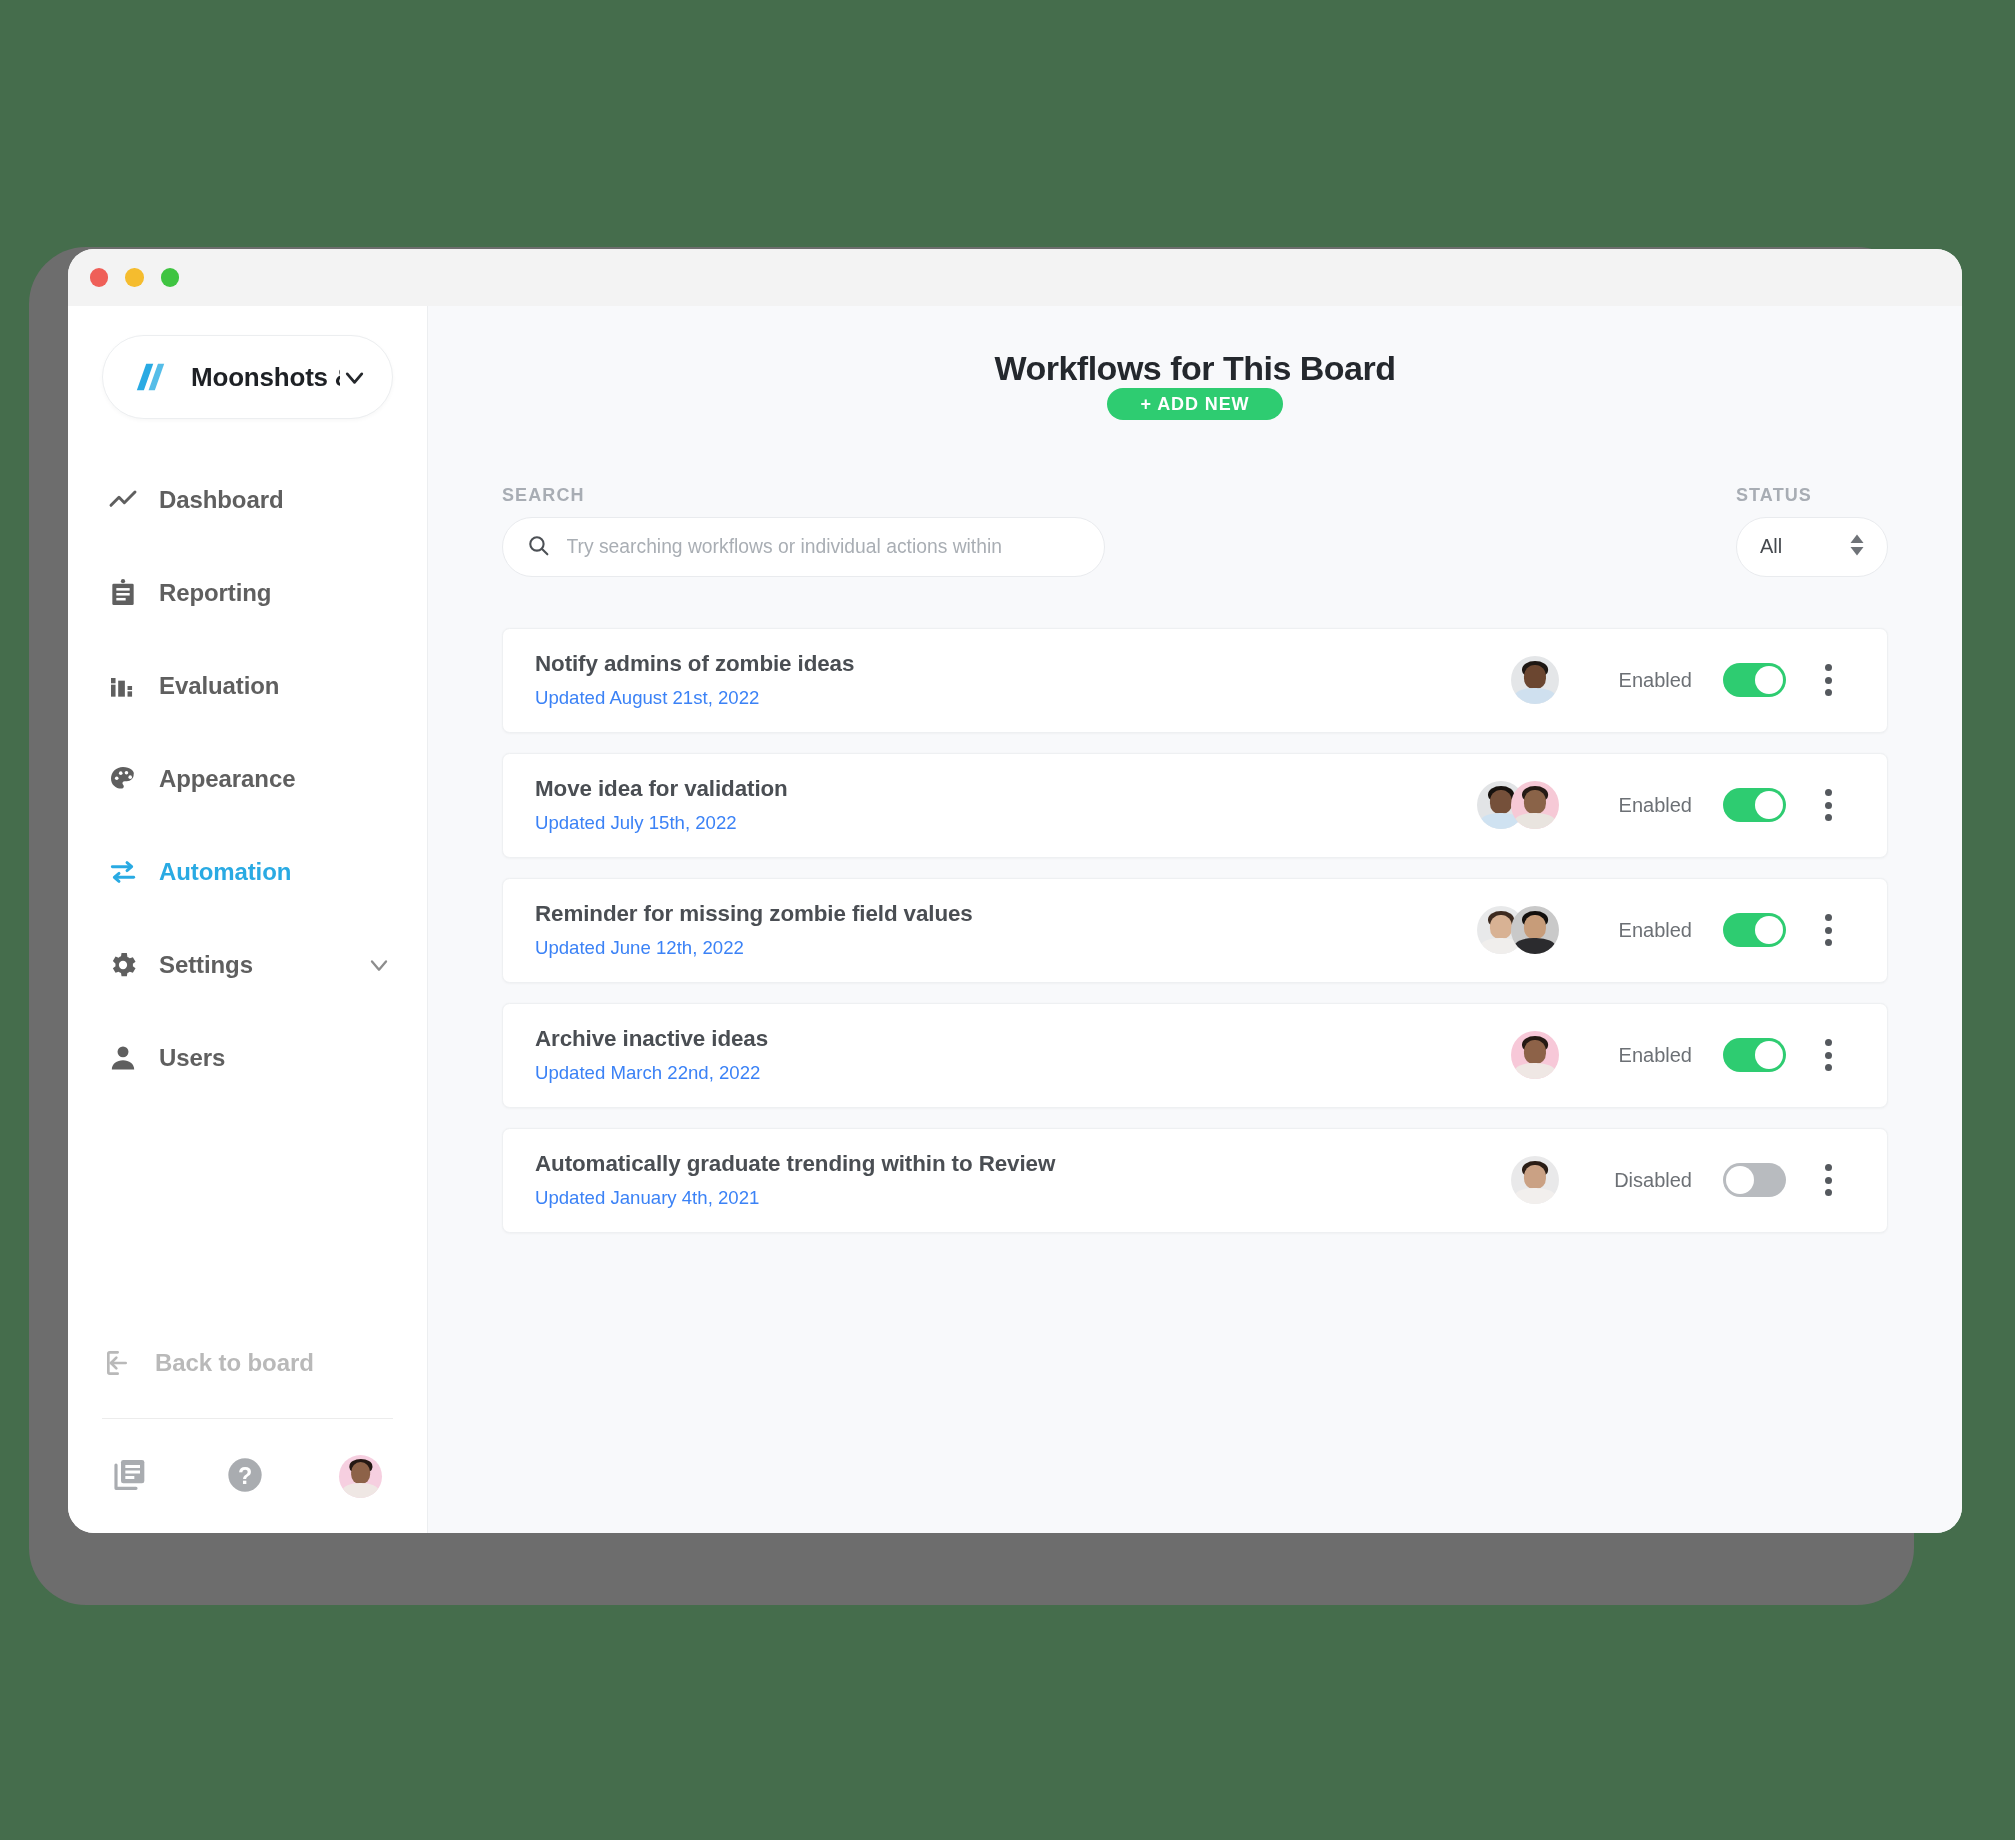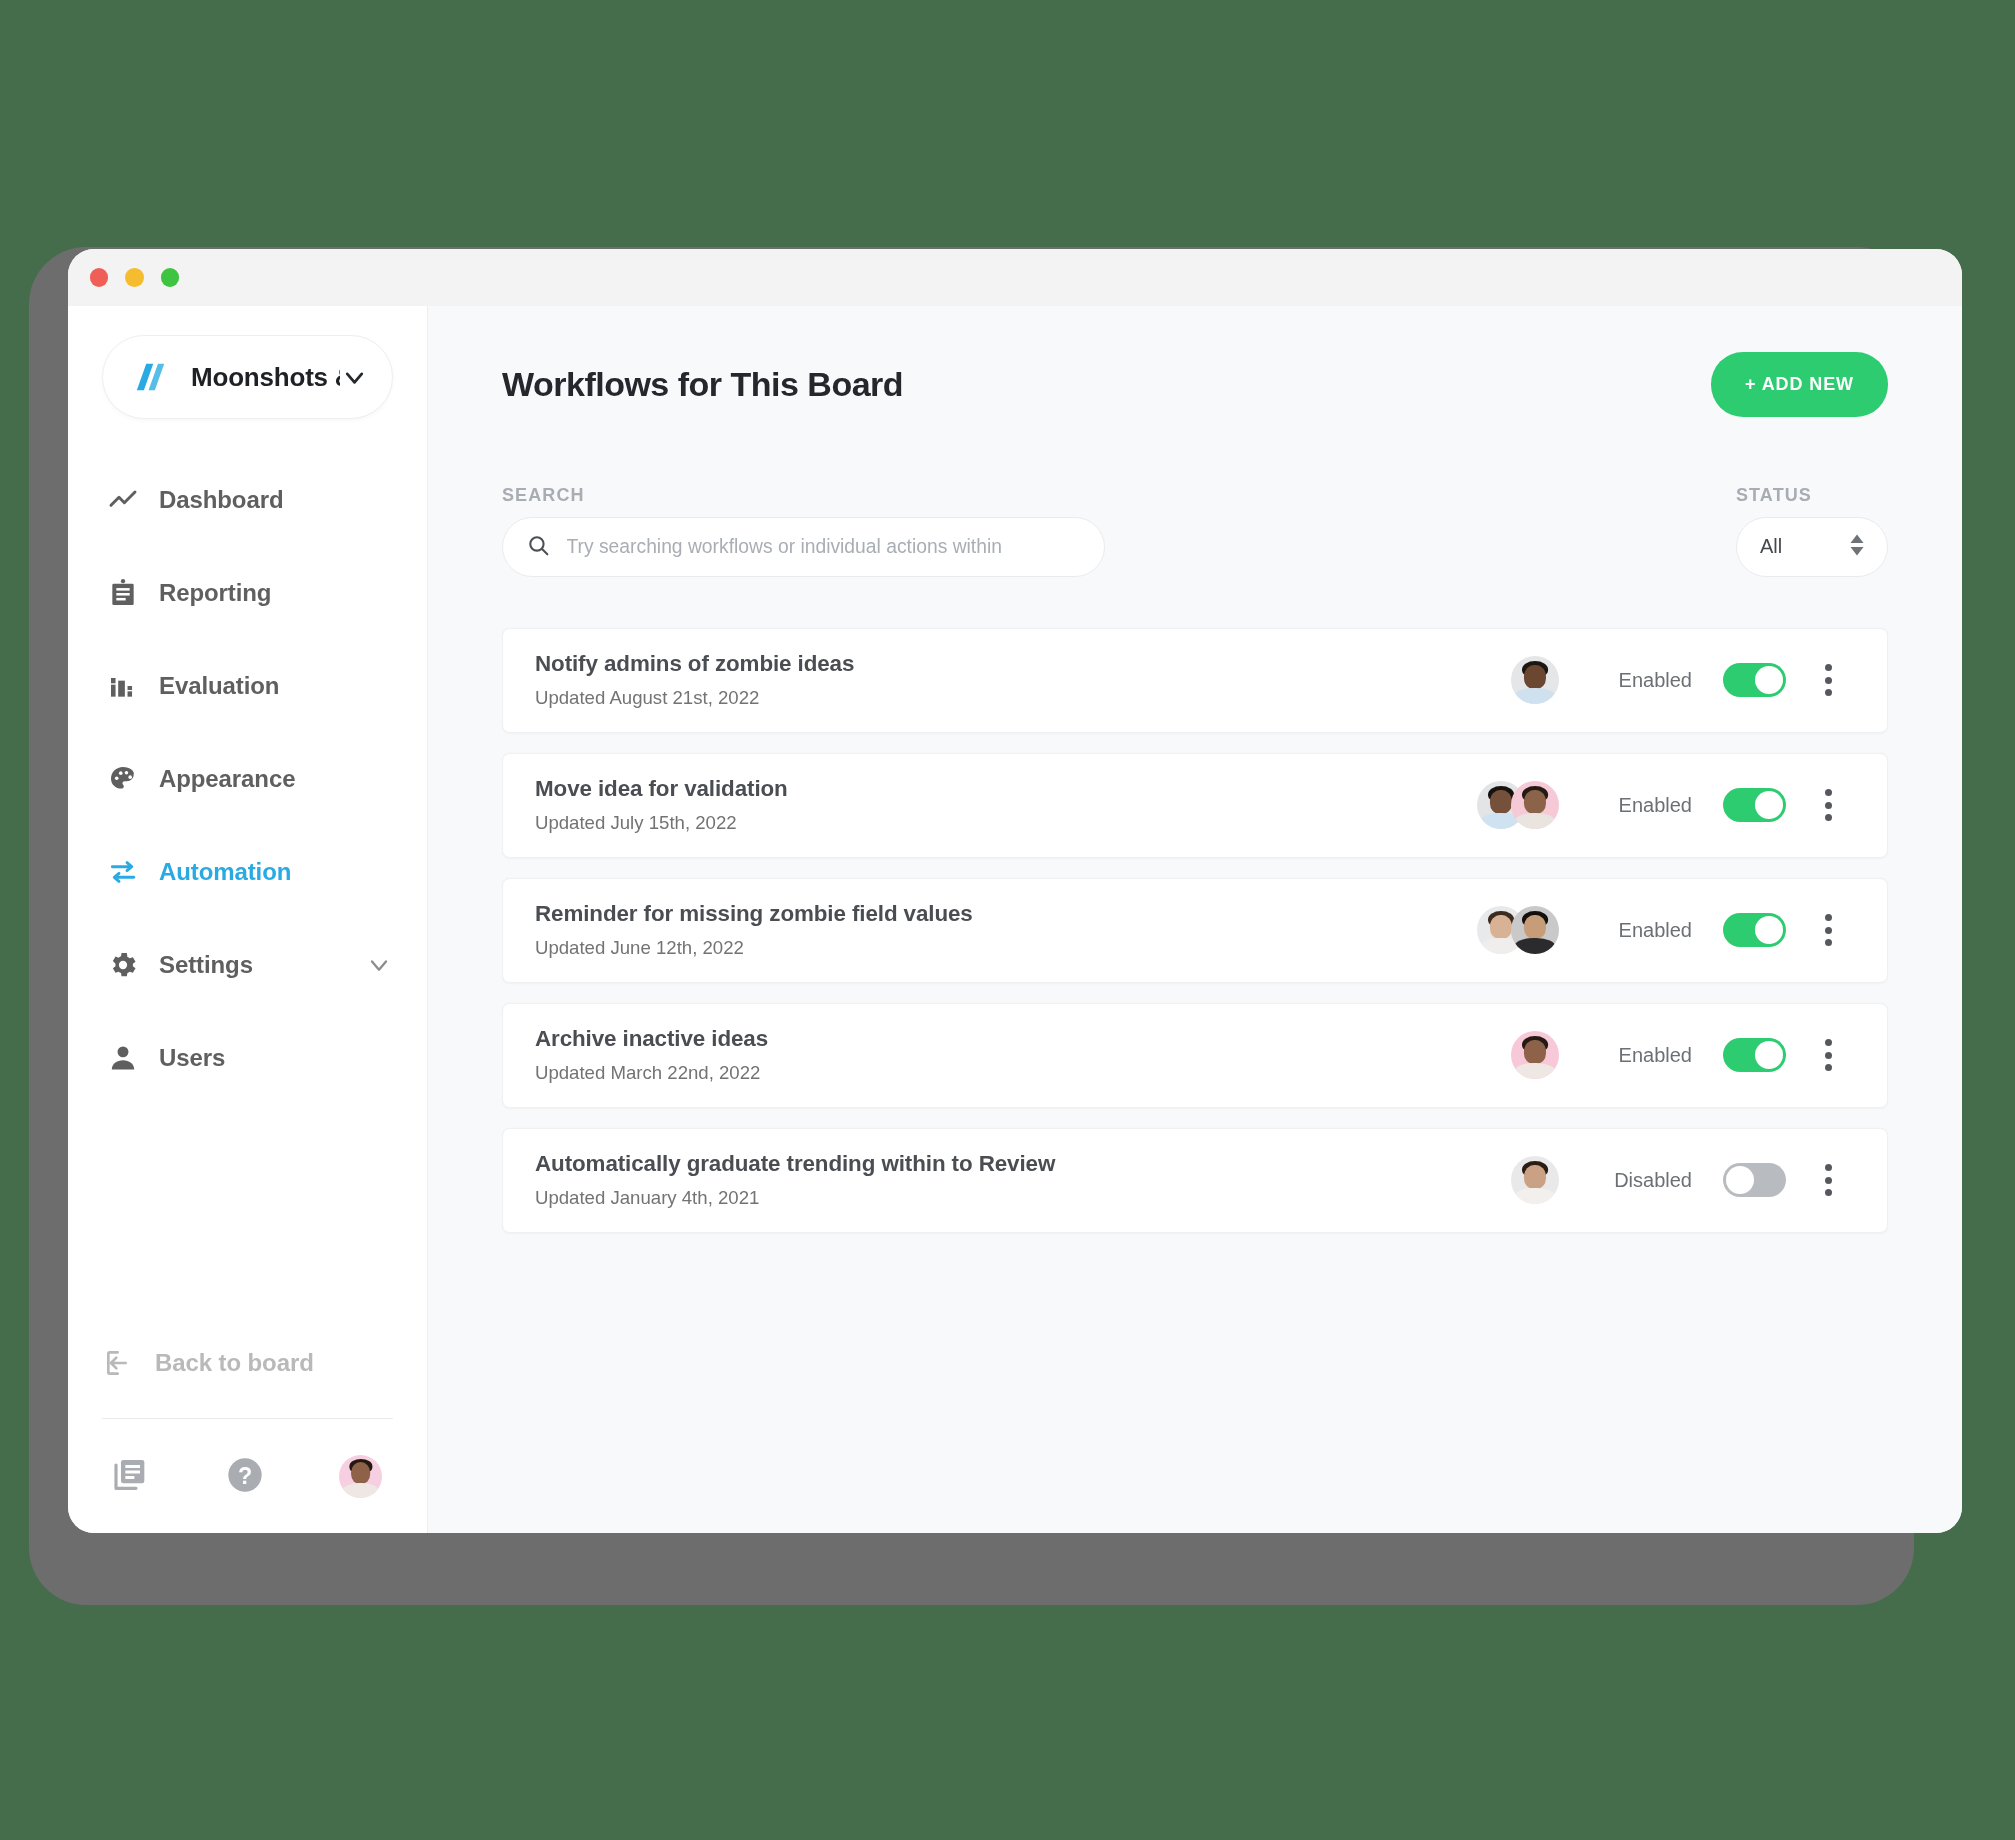--- a/index.html
+++ b/index.html
@@ -143,20 +143,21 @@
     padding: 43px 74px 0 74px;
     min-width: 0;
     overflow: hidden;
   }
 
   #main-header {
     display: flex;
     align-items: center;
     justify-content: space-between;
     height: 71px;
+    flex-direction: column;
   }
   #page-title {
     font-size: 34px;
     font-weight: bold;
     color: #24282d;
     letter-spacing: -0.5px;
   }
   #add-new-btn {
     background: #2ecc71;
     color: #ffffff;
@@ -234,21 +235,21 @@
     box-shadow: 0 0.8px 2.3px rgba(16,24,40,.035);
   }
   .wf-text { flex: 1; min-width: 0; }
   .wf-title {
     font-size: 22.4px;
     font-weight: bold;
     color: #4a4e53;
     letter-spacing: -0.1px;
     margin-bottom: 10px;
   }
-  .wf-sub { font-size: 18.6px; color: #737373; }
+  .wf-sub { font-size: 18.6px; color: #3b82f6; }
 
   .wf-avatars { display: flex; align-items: center; margin-right: 34px; }
   .avatar {
     width: 48px; height: 48px;
     border-radius: 50%;
     overflow: hidden;
     position: relative;
     flex: 0 0 48px;
   }
   .avatar + .avatar { margin-left: -14px; }

